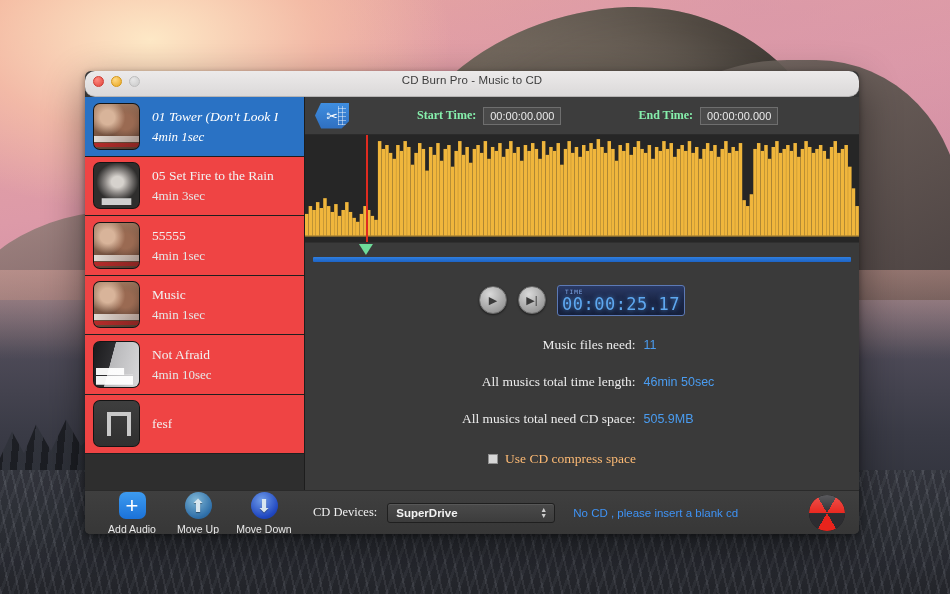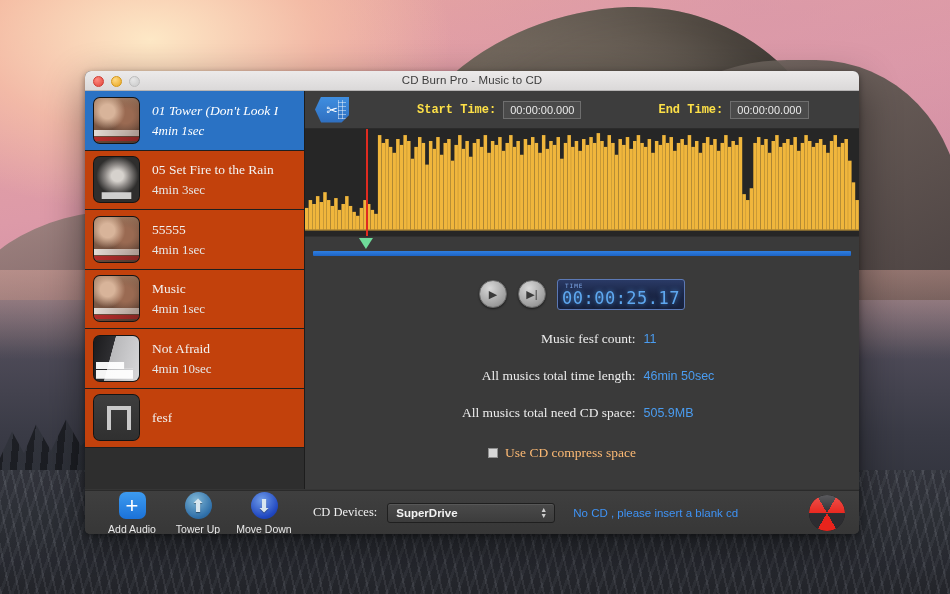--- a/index.html
+++ b/index.html
@@ -65,24 +65,25 @@
 
   
   #app-window {
     position: absolute; left: 85px; top: 71px; width: 774px; height: 463px;
     border-radius: 6px 6px 5px 5px;
     box-shadow: 0 14px 40px rgba(0,0,0,0.45), 0 2px 6px rgba(0,0,0,0.4);
     overflow: hidden;
     background: #353535;
   }
   .titlebar {
-    height: 20px; width: 100%;
+    height: 26px; width: 100%;
     background: linear-gradient(180deg, #eceaea 0%, #dbd9d9 100%);
     border-bottom: 1px solid #b6b4b4;
     position: relative;
+    border-radius: 10px;
   }
   .lights { position: absolute; left: 8px; top: 5px; display: flex; gap: 7px; }
   .light { width: 11px; height: 11px; border-radius: 50%; }
   .light.close { background: radial-gradient(circle at 35% 30%, #ff8a80, #e0463c); border: .5px solid #cf3b32; }
   .light.min { background: radial-gradient(circle at 35% 30%, #ffd983, #e8a61f); border: .5px solid #d49617; }
   .light.zoom { background: radial-gradient(circle at 35% 30%, #e7e7e7, #c9c9c9); border: .5px solid #bcbcbc; }
   .title-text {
     position: absolute; left: 0; right: 0; top: 3px;
     text-align: center; font-size: 11.5px; color: #3d3d3d;
     letter-spacing: .1px;
@@ -95,21 +96,21 @@
     width: 220px; height: 398px;
     background: #2e2e2e;
     overflow: hidden;
     position: relative;
     border-right: 1px solid #1d1d1d;
   }
   .track {
     height: 59.5px; display: flex; align-items: center;
     padding: 0 6px 0 8px;
     border-bottom: 1px solid #1f1f1f;
-    background: #c2410c;
+    background: #ef4444;
   }
   .track.selected { background: #2a72c4; }
   .thumb {
     width: 47px; height: 47px; border-radius: 7px; flex: 0 0 47px;
     overflow: hidden; position: relative;
     border: 1px solid rgba(0,0,0,.45);
     background: #262626;
   }
   
   .art-skylar {
@@ -205,22 +206,22 @@
     color:#fff; font-size: 14px;
   }
   .cut-icon .dots{
     position:absolute; right:3px; top:3px; bottom:4px; width:8px;
     background: repeating-linear-gradient(0deg, rgba(255,255,255,.45) 0 1px, transparent 1px 4px),
                 repeating-linear-gradient(90deg, rgba(255,255,255,.45) 0 1px, transparent 1px 4px);
   }
   .time-group { display:flex; align-items:center; margin-left: 68px; }
   .time-group.second { margin-left: 77px; }
   .time-label {
-    color: #fde047; font-size: 12px; font-weight: bold; margin-right: 7px;
-    font-family: Liberation Mono, monospace;
+    color: #86efac; font-size: 12px; font-weight: bold; margin-right: 7px;
+    font-family: Liberation Serif, serif;
   }
   .time-field {
     background: #4a4a4a; border: 1px solid #6e6e6e;
     color: #eaeaea; font-size: 11px; padding: 2px 6px;
     font-family: "Liberation Sans", sans-serif;
     min-width: 70px; text-align: right;
   }
 
   
   .wave-wrap { position: relative; height: 108px; background: #262626; border-bottom: 1px solid #2f2f2f;}
@@ -653,21 +654,21 @@
         <div class="tbtn">▶</div>
         <div class="tbtn">▶|</div>
         <div class="lcd">
           <span class="lcd-label">TIME</span>
           <span class="lcd-time">00:00:25.17</span>
         </div>
       </div>
 
       <div class="info-panel">
         <div class="info-row">
-          <span class="info-label">Music fesf count:</span>
+          <span class="info-label">Music files need:</span>
           <span class="info-value">11</span>
         </div>
         <div class="info-row">
           <span class="info-label">All musics total time length:</span>
           <span class="info-value">46min 50sec</span>
         </div>
         <div class="info-row">
           <span class="info-label">All musics total need CD space:</span>
           <span class="info-value">505.9MB</span>
         </div>
@@ -684,21 +685,21 @@
 
   <div id="bottom-bar">
     <div class="tool" style="margin-left:14px">
       <div class="glyph add-glyph">+</div>
       <div class="tlabel">Add Audio</div>
     </div>
     <div class="tool">
       <div class="glyph arrow-glyph arrow-up">
           <span>⬆</span>
         </div>
-      <div class="tlabel">Tower Up</div>
+      <div class="tlabel">Move Up</div>
     </div>
     <div class="tool">
       <div class="glyph arrow-glyph arrow-down">
           <span>⬇</span>
         </div>
       <div class="tlabel">Move Down</div>
     </div>
 
     <span class="cd-label">CD Devices:</span>
     <div class="cd-select">

